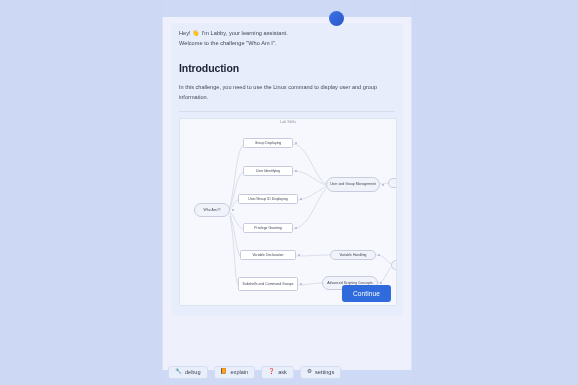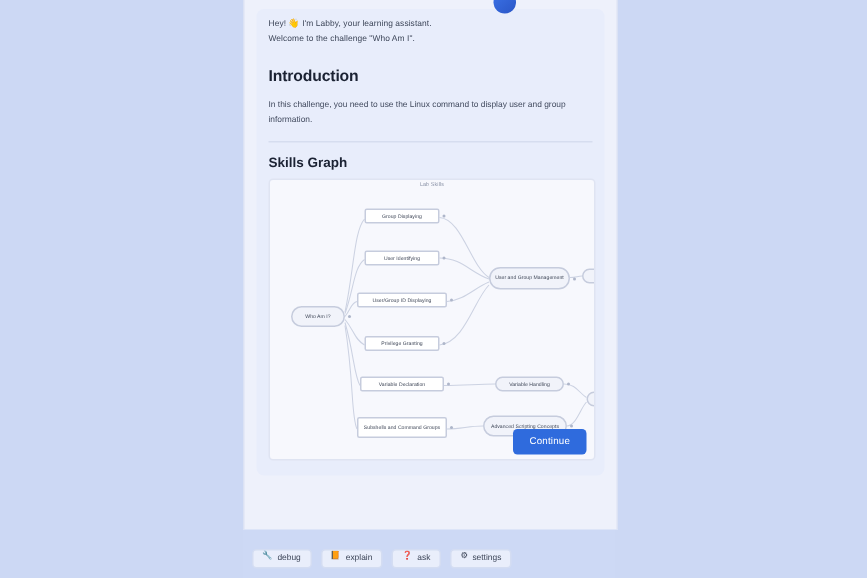--- a/index.html
+++ b/index.html
@@ -26,21 +26,21 @@
     position: absolute;
     right: 0; top: 0;
     width: 168px; height: 385px;
     background: #ccd8f4;
   }
 
   
   .chat-panel {
     position: absolute;
     left: 162px;
-    top: 0;
+    top: 17px;
     width: 248px;
     height: 353px;
     background: #eef1fb;
     border-left: 1px solid #dbe2f4;
     border-right: 1px solid #dbe2f4;
   }
 
   .assistant-avatar {
     position: absolute;
     left: 166px;
@@ -218,21 +218,20 @@
       <span class="emoji-wave">👋</span>
       <span>I'm Labby, your learning assistant.</span>
     </div>
     <div class="greeting-line">Welcome to the challenge "Who Am I".</div>
 
     <div class="section-title">Introduction</div>
     <div class="body-text">In this challenge, you need to use the Linux command to display user and group information.</div>
 
     <div class="divider"></div>
 
-    <div class="skills-title">Skills Graph</div>
 
     <div class="graph-wrap">
       <div class="graph-lane-label">Lab Skills</div>
       <svg class="graph-svg" viewBox="0 0 216 186" preserveAspectRatio="none">
         <g fill="none" stroke="#ccd2e2" stroke-width="0.7">
           <path d="M50 88 C 56 60, 56 34, 63 26"></path>
           <path d="M50 89 C 56 72, 56 58, 63 53"></path>
           <path d="M50 91 C 54 86, 54 82, 58 81"></path>
           <path d="M50 93 C 56 100, 56 106, 63 110"></path>
           <path d="M50 95 C 56 116, 56 130, 60 137"></path>

